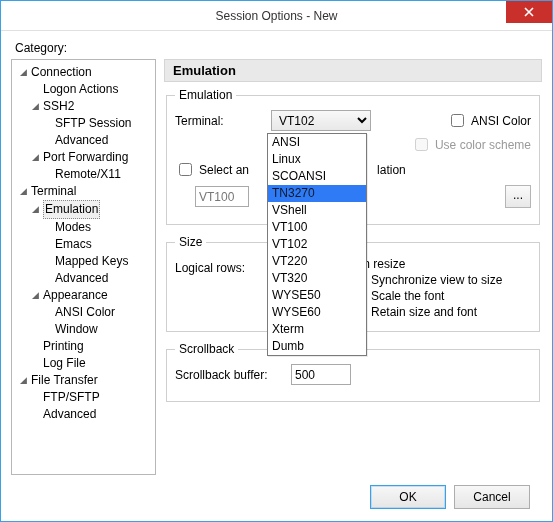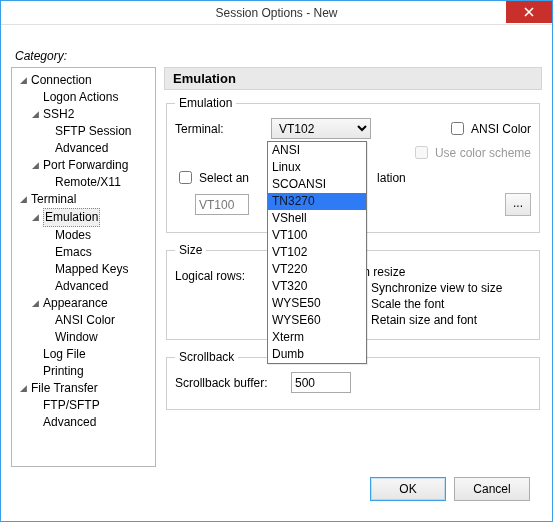--- a/index.html
+++ b/index.html
@@ -1,22 +1,22 @@
 <!DOCTYPE html>
 <html><head>
 <meta charset="utf-8">
 <style>
   * { box-sizing: border-box; font-family: "Segoe UI", Tahoma, sans-serif; font-size: 12px; }
   body { margin:0; padding:0; background:#fff; }
   .window { width:553px; height:522px; border:1px solid #3aa0e8; background:#fff; display:flex; flex-direction:column; position:relative; }
-  .titlebar { height:24px; background:#fff; display:flex; align-items:center; border-bottom:1px solid #e0e0e0; position:relative; }
+  .titlebar { height:30px; background:#fff; display:flex; align-items:center; border-bottom:1px solid #e0e0e0; position:relative; }
   .titlebar .title { flex:1; text-align:center; color:#333; }
   .titlebar .close { width:46px; height:22px; background:#c9302c; color:#fff; display:flex; align-items:center; justify-content:center; position:absolute; right:0; top:0; font-size:14px; }
   .body { flex:1; padding:8px 10px 0 10px; display:flex; flex-direction:column; }
-  .cat-label { margin:16px 0 4px 4px;font-style:italic; }
+  .cat-label { margin:2px 0 4px 4px; }
   .cols { flex:1; display:flex; gap:8px; min-height:0; }
   .tree { width:145px; border:1px solid #b7b7b7; padding:4px 2px; overflow:auto; }
   .tree ul { list-style:none; margin:0; padding:0 0 0 12px; }
   .tree > ul { padding-left:4px; }
   .tree li { line-height:17px; white-space:nowrap; }
   .node { display:flex; align-items:center; gap:2px; padding:0 2px; cursor:default; }
   .twist { width:9px; display:inline-block; color:#666; font-size:9px; }
   .node.sel span.lbl { border:1px dotted #888; background:#f0f0f0; padding:0 1px; }
   .right { flex:1; display:flex; flex-direction:column; min-height:0; }
   .section-header { background:#e9e9e9; border:1px solid #d5d5d5; padding:3px 8px; font-weight:bold; font-size:13px; }
@@ -31,21 +31,21 @@
   .muted { color:#9a9a9a; }
   .disabled-box { width:54px; color:#777; }
   .dots-btn { width:26px; height:23px; border:1px solid #b5b5b5; background:linear-gradient(#fafafa,#e8e8e8); text-align:center; line-height:19px; }
   .cols2 { display:flex; gap:2px; }
   .cols2 > div { flex:1; }
   .radio { display:flex; align-items:center; gap:4px; margin:2px 0; }
   .radio input { accent-color:#1e7bd6; margin:0; }
   .dropdown { position:absolute; left:100px; top:31px; width:100px; border:1px solid #7a7a7a; background:#fff; z-index:10; box-shadow:1px 1px 0 rgba(0,0,0,.08); }
   .dropdown div { padding:1px 4px; line-height:15px; }
   .dropdown div.hi { background:#2f7bf5; color:#0f172a; }
-  .footer { display:flex; justify-content:flex-end; gap:8px; padding:10px 12px 20px 0; }
+  .footer { display:flex; justify-content:flex-end; gap:8px; padding:10px 12px 12px 0; }
   .btn { width:76px; height:24px; border:1px solid #adadad; background:linear-gradient(#f7f7f7,#e6e6e6); text-align:center; line-height:22px; }
   .btn.def { border:1px solid #3aa0e8; box-shadow:0 0 0 1px rgba(58,160,232,.25) inset; }
   .num-in { width:60px; }
 </style>
 </head>
 <body>
 
 <div class="window">
   <div class="titlebar">
     <div class="title">Session Options - New</div>
@@ -163,27 +163,27 @@
                       <div class="node">
                         <span class="twist"></span>
                         <span class="lbl">Window</span>
                       </div>
                     </li>
                 </ul>
               </li>
               <li>
                   <div class="node">
                     <span class="twist"></span>
+                    <span class="lbl">Printing</span>
+                  </div>
+                </li>
+              <li>
+                  <div class="node">
+                    <span class="twist"></span>
                     <span class="lbl">Log File</span>
-                  </div>
-                </li>
-              <li>
-                  <div class="node">
-                    <span class="twist"></span>
-                    <span class="lbl">Printing</span>
                   </div>
                 </li>
             </ul>
           </li>
           <li>
               <div class="node">
                 <span class="twist">◢</span>
                 <span class="lbl">File Transfer</span>
               </div>
             <ul>

